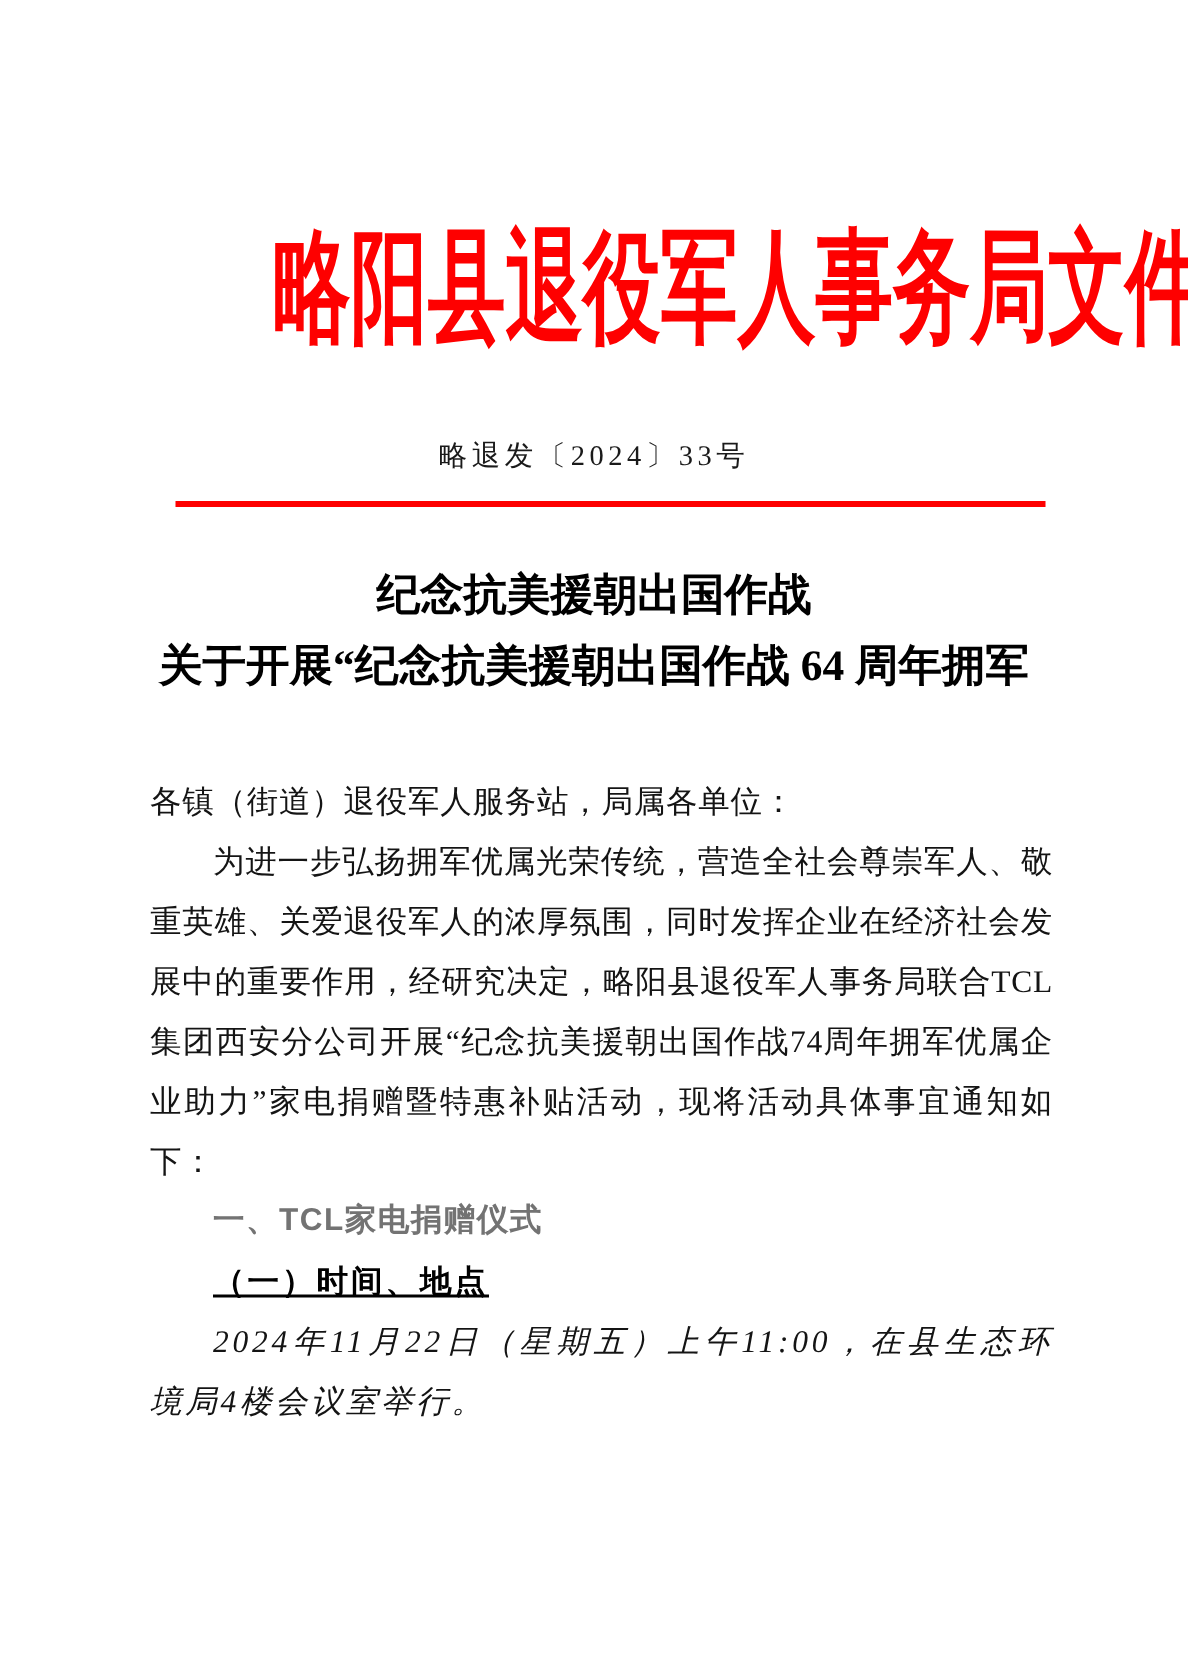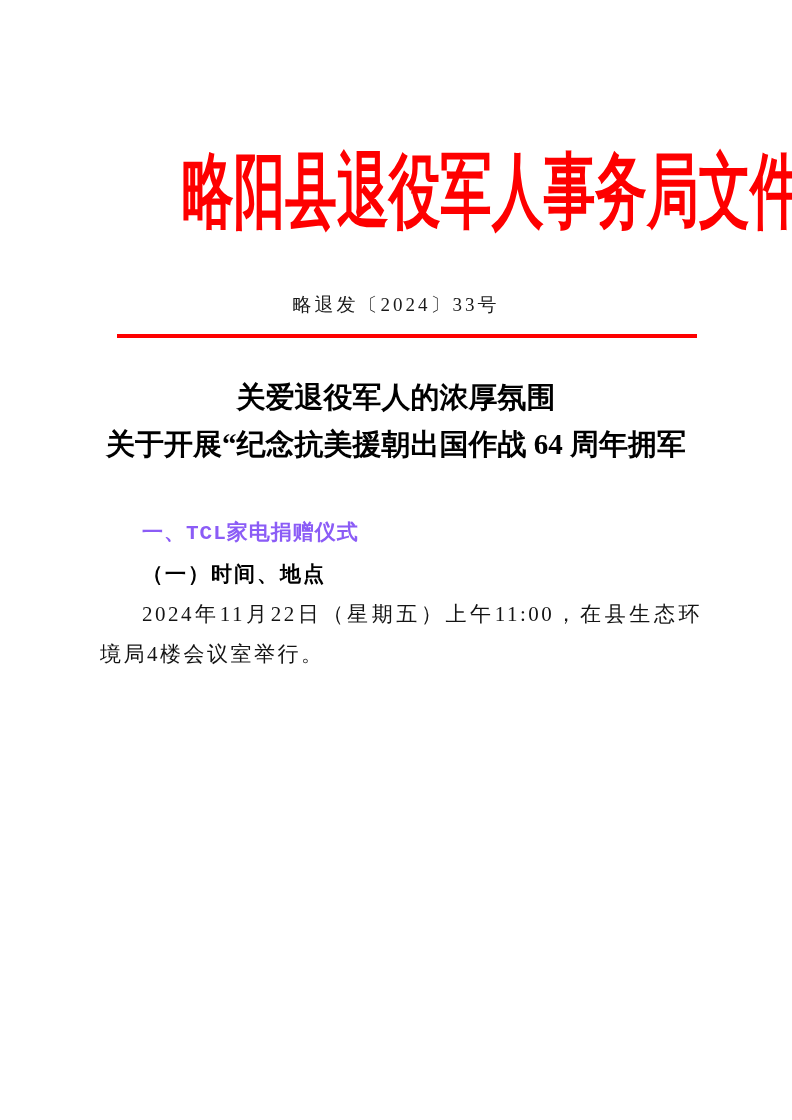--- a/index.html
+++ b/index.html
@@ -65,33 +65,34 @@
     padding-right: 90px;
     font-size: 21px;
     line-height: 40px;
     letter-spacing: 0.5px;
     text-align: justify;
     color: #141414;
   }
   .body-block p { text-align: justify; }
   .indent { text-indent: 2em; }
   .section-heading {
-    font-family: Liberation Mono, monospace;
+    font-family: Liberation Sans, sans-serif;
     font-weight: bold;
     text-indent: 2em;
     letter-spacing: 1px;
-    color: #8b5cf6;
+    color: #737373;
   }
   .subsection-heading {
     font-weight: bold;
     text-indent: 2em;
     letter-spacing: 2px;
     color: #000000;
+    text-decoration: underline;
   }
-  .p-time { letter-spacing: 2.5px; }
+  .p-time { letter-spacing: 2.5px; font-style: italic; }
   
   .page-number {
     position: absolute;
     top: 1001px;
     right: 82px;
     font-size: 20px;
     letter-spacing: 4px;
     color: #1a1a1a;
   }
 </style>
@@ -102,25 +103,27 @@
 
   <div class="red-header">
     <span class="banner">略阳县退役军人事务局文件</span>
   </div>
 
   <div class="doc-number">略退发〔2024〕33号</div>
 
   <div class="red-line"></div>
 
   <div class="title-block">
-    <div>关爱退役军人的浓厚氛围</div>
+    <div>纪念抗美援朝出国作战</div>
     <div>关于开展“纪念抗美援朝出国作战 64 周年拥军</div>
   </div>
 
   <div class="body-block">
+    <p>各镇（街道）退役军人服务站，局属各单位：</p>
+    <p class="indent">为进一步弘扬拥军优属光荣传统，营造全社会尊崇军人、敬重英雄、关爱退役军人的浓厚氛围，同时发挥企业在经济社会发展中的重要作用，经研究决定，略阳县退役军人事务局联合TCL集团西安分公司开展“纪念抗美援朝出国作战74周年拥军优属企业助力”家电捐赠暨特惠补贴活动，现将活动具体事宜通知如下：</p>
     <p class="section-heading">一、TCL家电捐赠仪式</p>
     <p class="subsection-heading">（一）时间、地点</p>
     <p class="indent p-time">2024年11月22日（星期五）上午11:00，在县生态环境局4楼会议室举行。</p>
   </div>
 
   <div class="page-number">- 1 -</div>
 
 </div>
 
 </body></html>

